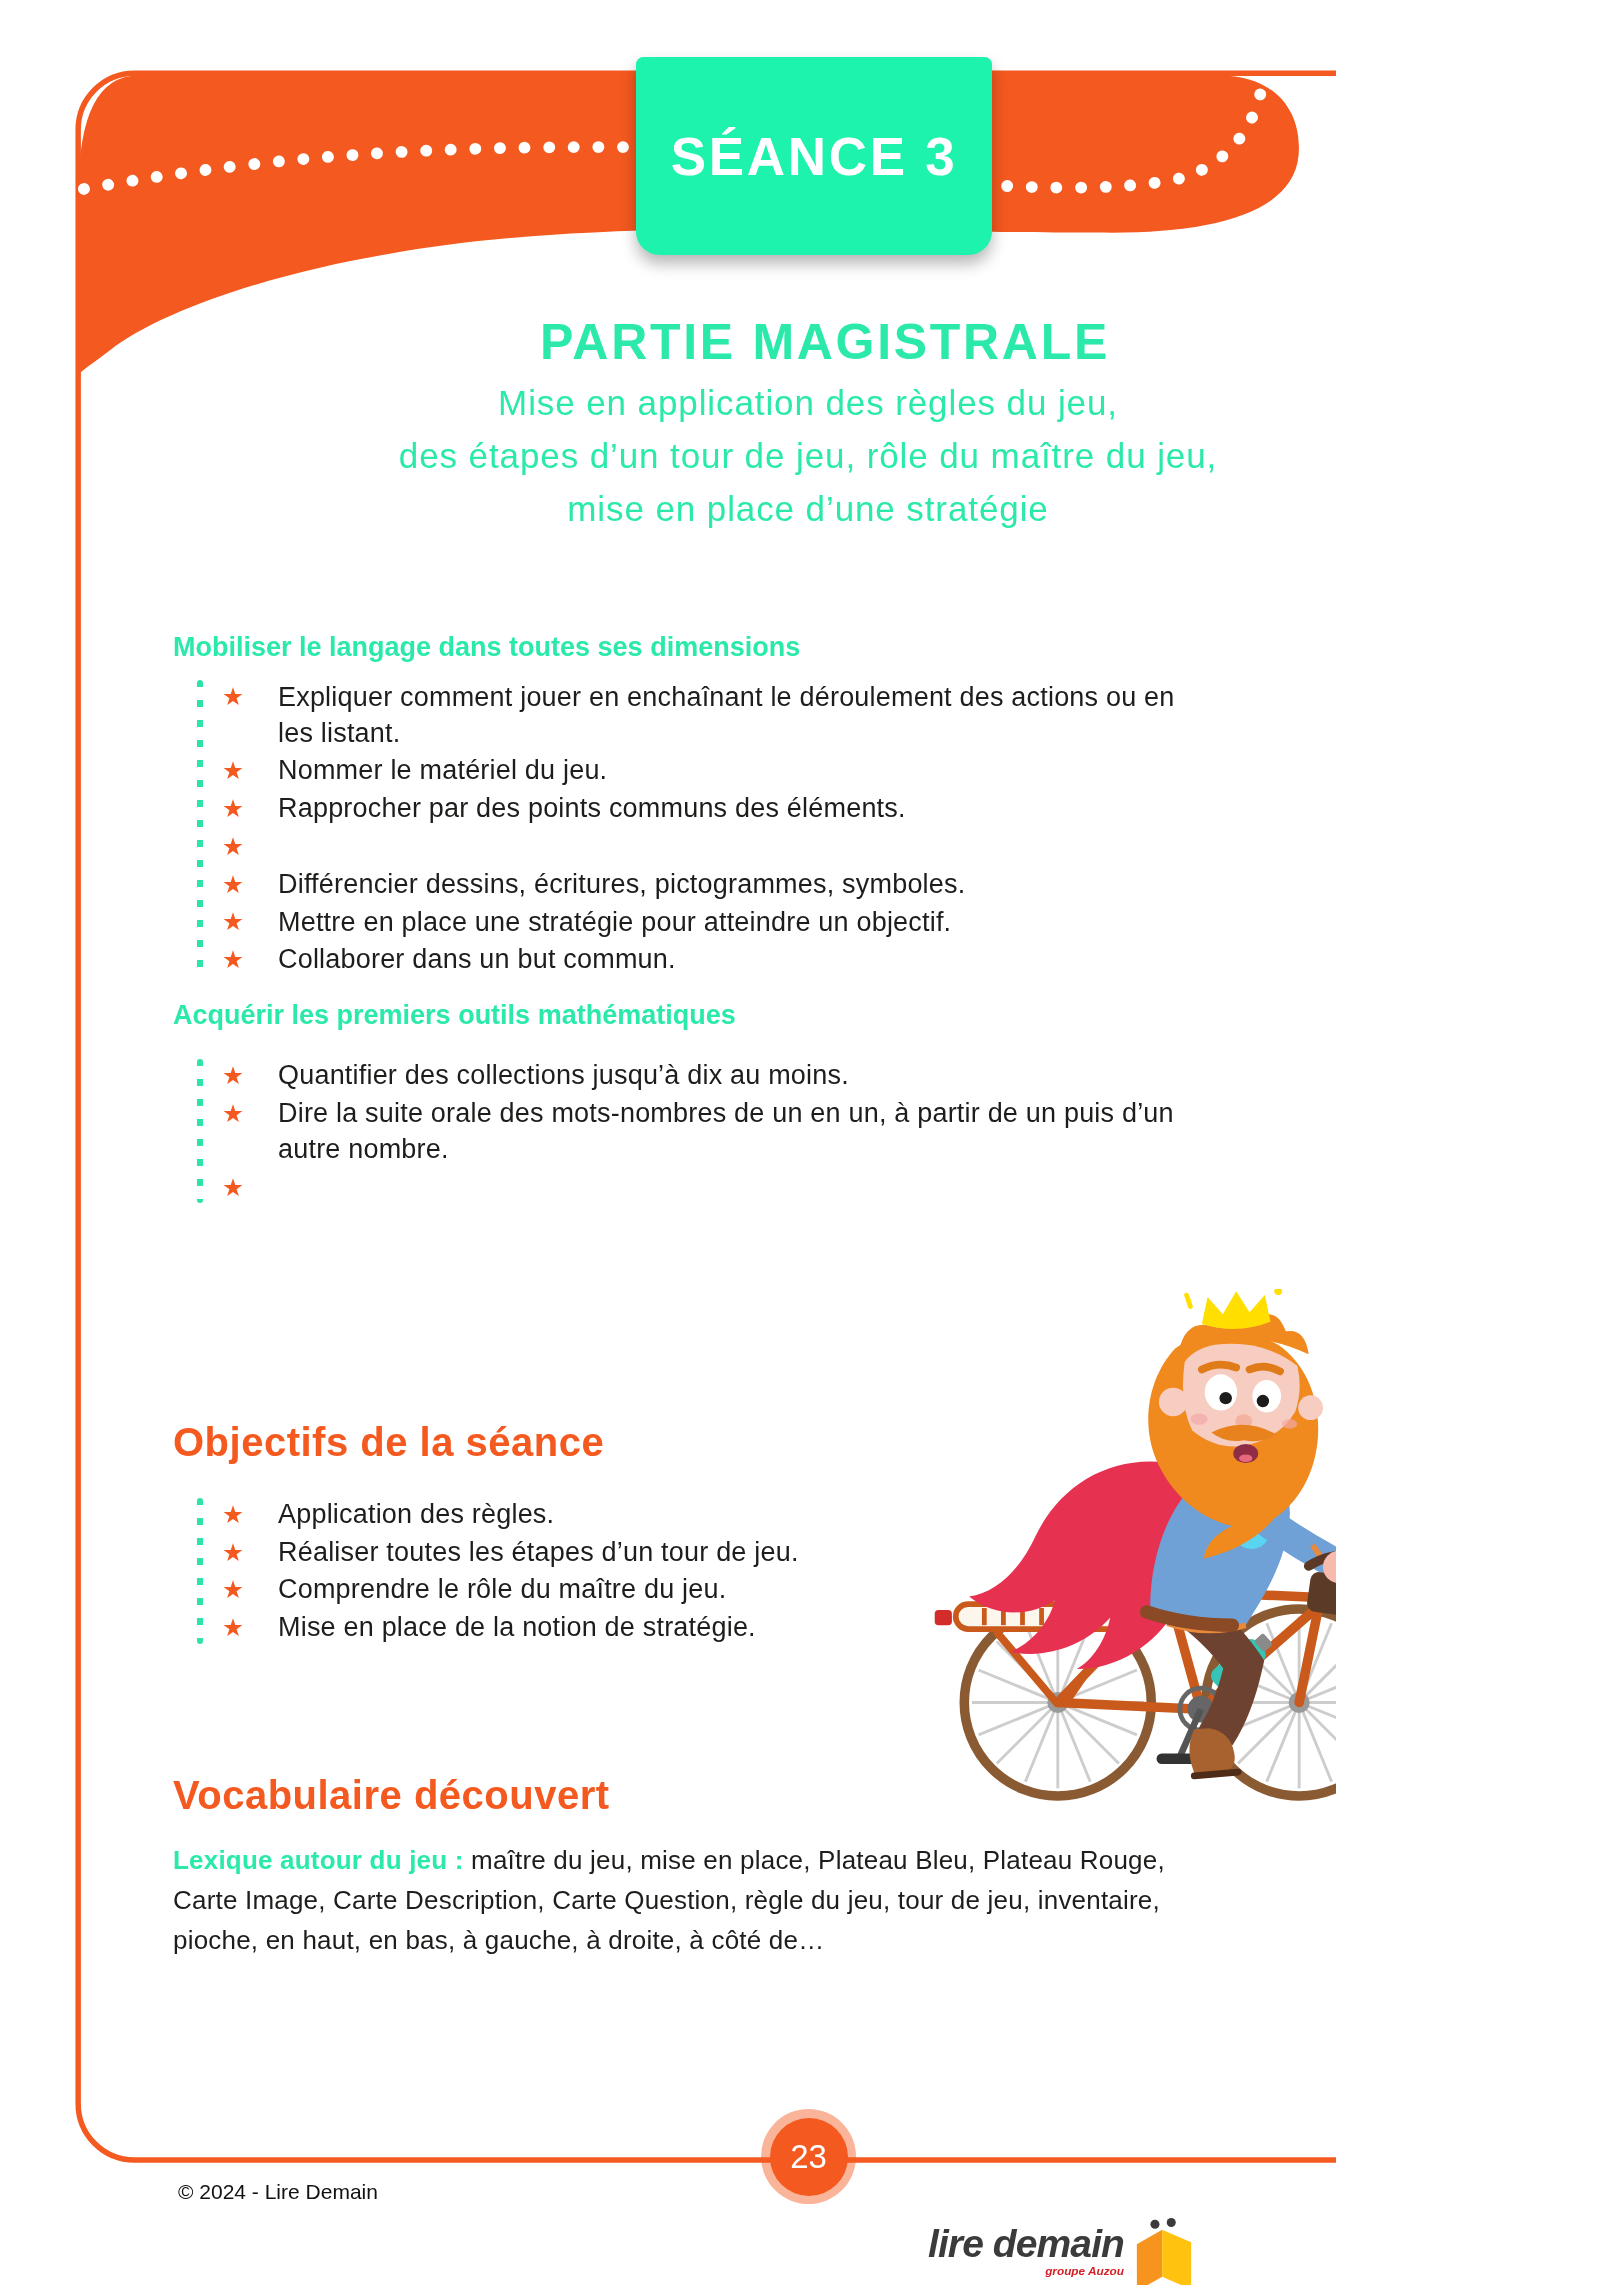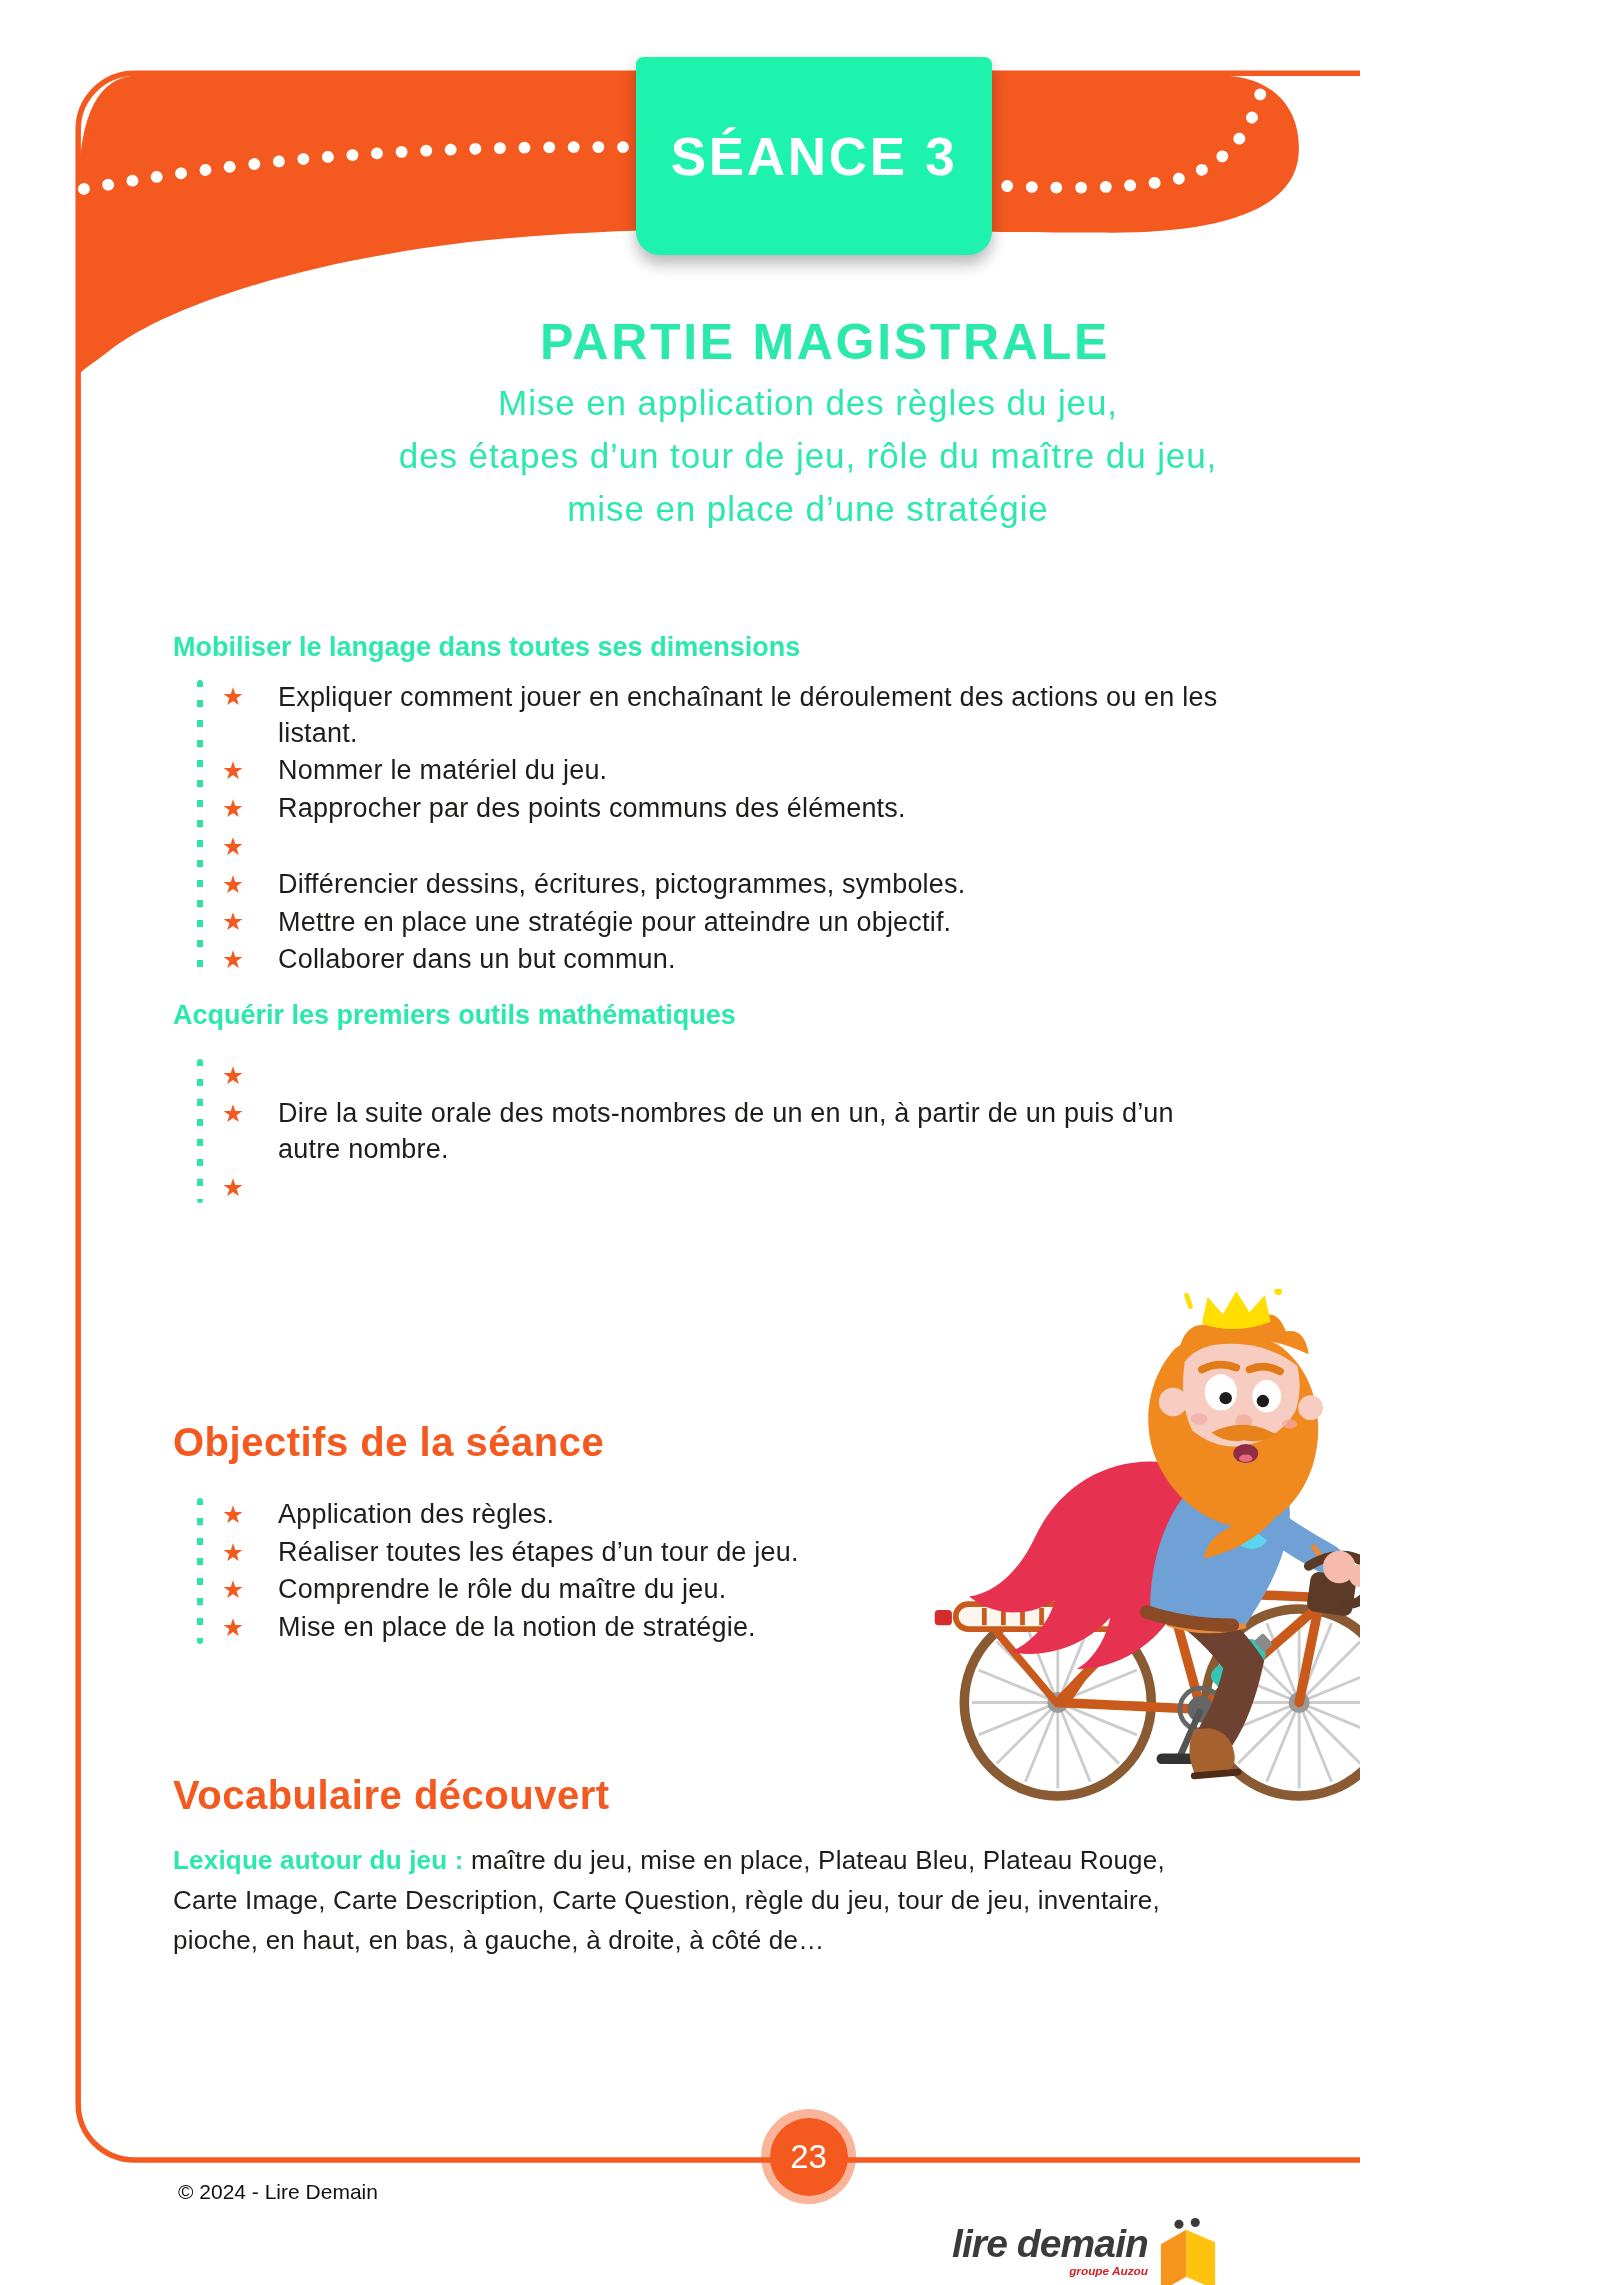--- a/index.html
+++ b/index.html
@@ -1,18 +1,18 @@
 <!DOCTYPE html>
 <html style="font-size:14.5px"><head>
 <meta charset="utf-8">
 <style>
   html,body{margin:0;padding:0;background:#ffffff;}
   .page{
     position:relative;width:1336px;height:2286px;background:#ffffff;overflow:hidden;
-    font-family:"Liberation Sans", sans-serif;color:#1d1d1b;padding-left:24px;
+    font-family:"Liberation Sans", sans-serif;color:#1d1d1b;
   }
   svg{display:block;}
   .abs{position:absolute;}
 
   
   .wave-svg{position:absolute;left:0;top:0;}
   .seance-tab{
     position:absolute;left:636px;top:57px;width:356px;height:198px;
     background:#1ef3ae;border-radius:7.3px 7.3px 23.6px 23.6px;
     box-shadow:0 8.2px 14.5px rgba(0,0,0,.28);
@@ -124,21 +124,21 @@
       <li><span class="star">★</span><span class="li-text">Rapprocher par des points communs des éléments.</span></li>
       <li><span class="star">★</span></li>
       <li><span class="star">★</span><span class="li-text">Différencier dessins, écritures, pictogrammes, symboles.</span></li>
       <li><span class="star">★</span><span class="li-text">Mettre en place une stratégie pour atteindre un objectif.</span></li>
       <li><span class="star">★</span><span class="li-text">Collaborer dans un but commun.</span></li>
     </ul>
 
     <div class="subheading" style="margin-top:14.5px;">Acquérir les premiers outils mathématiques</div>
     <ul class="starlist" style="margin-top:18px;">
       <div class="rail"></div>
-      <li><span class="star">★</span></li>
+      <li><span class="star">★</span><span class="li-text">Quantifier des collections jusqu’à dix au moins.</span></li>
       <li><span class="star">★</span><span class="li-text">Dire la suite orale des mots-nombres de un en un, à partir de un puis d’un autre nombre.</span></li>
       <li><span class="star">★</span></li>
     </ul>
   </div>
 
   <div class="section" style="top:1420px;width:909px;">
     <h2>Objectifs de la séance</h2>
     <ul class="starlist" style="margin-top:23.6px;">
       <div class="rail"></div>
       <li><span class="star">★</span><span class="li-text">Application des règles.</span></li>

